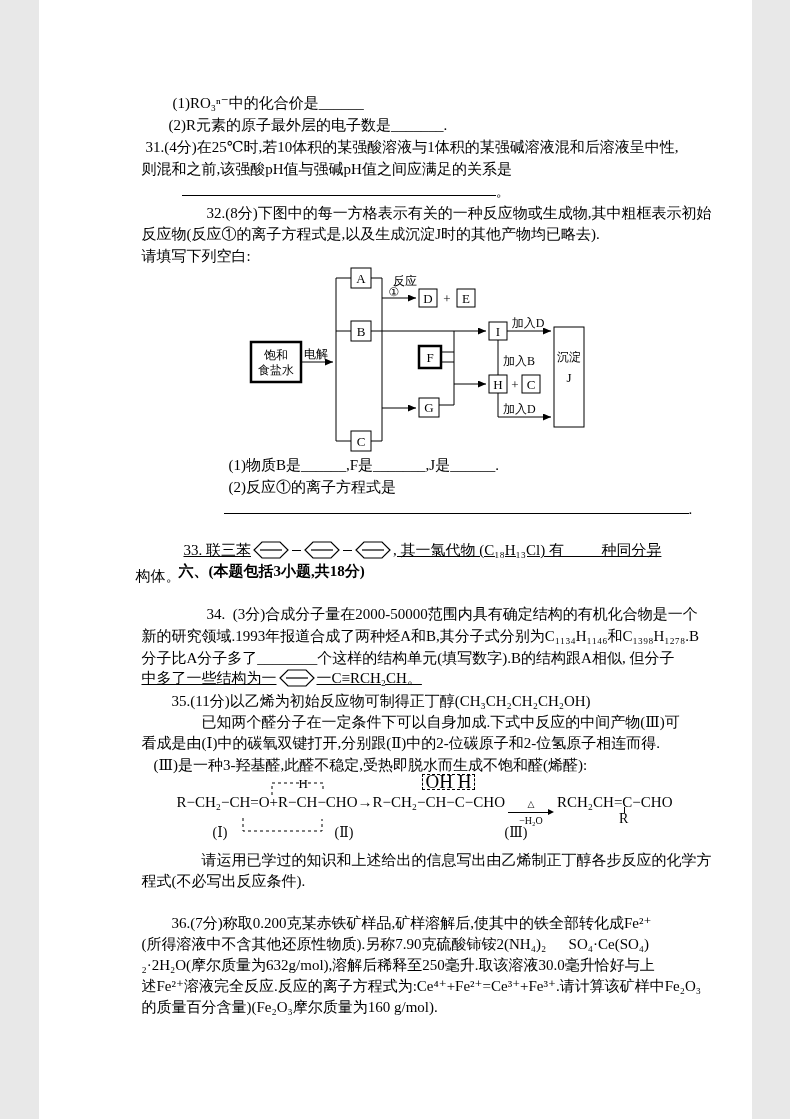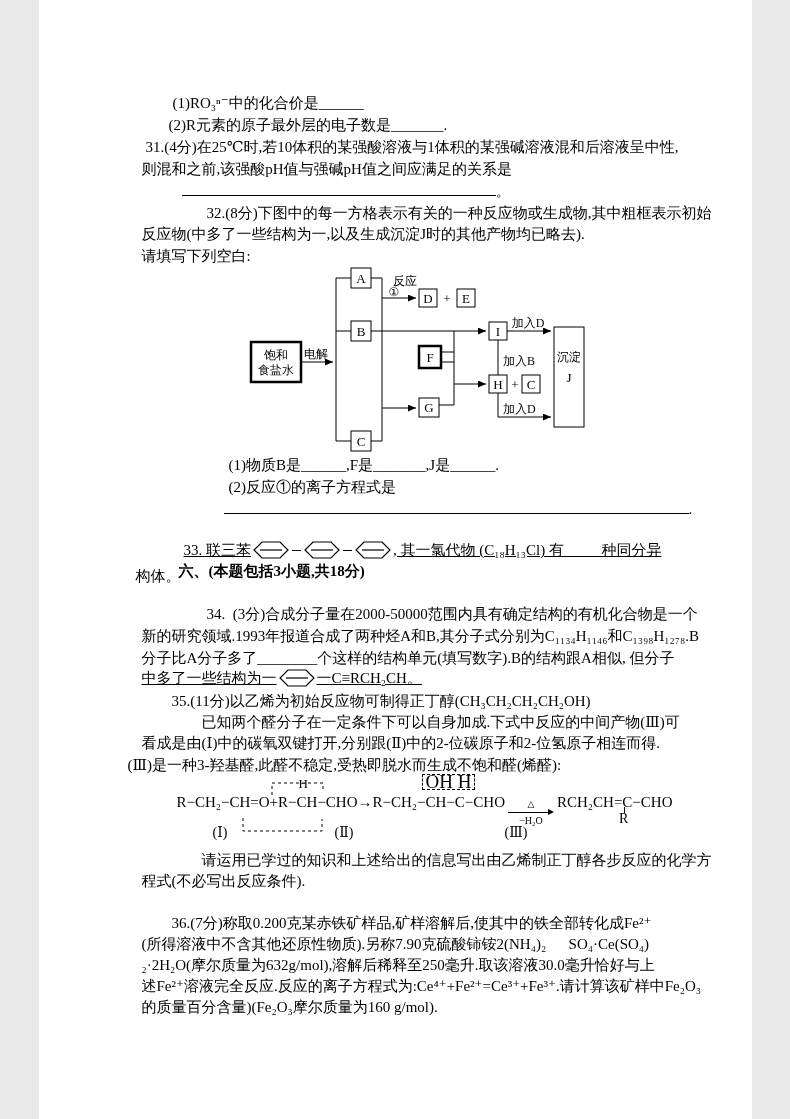--- a/index.html
+++ b/index.html
@@ -38,21 +38,21 @@
 <div class="page">
 
   <div class="line" style="left:134px;top:93px">(1)RO₃ⁿ⁻中的化合价是______</div>
   <div class="line" style="left:130px;top:115px">(2)R元素的原子最外层的电子数是_______.</div>
 
   <div class="line" style="left:107px;top:137px">31.(4分)在25℃时,若10体积的某强酸溶液与1体积的某强碱溶液混和后溶液呈中性,</div>
   <div class="line" style="left:103px;top:159px">则混和之前,该强酸pH值与强碱pH值之间应满足的关系是</div>
   <div class="line" style="left:143px;top:181px"><span class="blank" style="width:314px"></span><span>。</span></div>
 
   <div class="line" style="left:168px;top:203px">32.(8分)下图中的每一方格表示有关的一种反应物或生成物,其中粗框表示初始</div>
-  <div class="line" style="left:103px;top:224px">反应物(中多了一些结构为一,以及生成沉淀J时的其他产物均已略去).</div>
+  <div class="line" style="left:103px;top:224px">反应物(反应①的离子方程式是,以及生成沉淀J时的其他产物均已略去).</div>
   <div class="line" style="left:103px;top:246px">请填写下列空白:</div>
 
   <svg style="position:absolute;left:180px;top:258px" width="480" height="200" viewBox="0 0 480 200">
     <defs>
       <marker id="ah" markerWidth="9" markerHeight="8" refX="8" refY="3.5" orient="auto" markerUnits="userSpaceOnUse">
         <path d="M0,0 L8,3.5 L0,7 z" fill="#000"></path>
       </marker>
     </defs>
     <g stroke="#000" stroke-width="1" fill="none">
 
@@ -164,21 +164,21 @@
           <polygon points="9,2 27,2 35,10 27,18 9,18 1,10"></polygon>
           <line x1="7" y1="10" x2="29" y2="10"></line>
         </g>
       </svg>
     <span class="txt">一C≡RCH₂CH。</span>
   </div>
 
   <div class="line" style="left:133px;top:691px">35.(11分)以乙烯为初始反应物可制得正丁醇(CH₃CH₂CH₂CH₂OH)</div>
   <div class="line" style="left:163px;top:712px">已知两个醛分子在一定条件下可以自身加成.下式中反应的中间产物(Ⅲ)可</div>
   <div class="line" style="left:103px;top:733px">看成是由(Ⅰ)中的碳氧双键打开,分别跟(Ⅱ)中的2-位碳原子和2-位氢原子相连而得.</div>
-  <div class="line" style="left:89px;top:755px">(Ⅲ)是一种3-羟基醛,此醛不稳定,受热即脱水而生成不饱和醛(烯醛):</div>
+  <div class="line" style="left:115px;top:755px">(Ⅲ)是一种3-羟基醛,此醛不稳定,受热即脱水而生成不饱和醛(烯醛):</div>
 
   <div class="formula">
     <svg style="position:absolute;left:0;top:0;pointer-events:none" width="555" height="70" viewBox="0 0 555 70">
       <g stroke="#000" fill="none" stroke-width="1" stroke-dasharray="3,3">
         <polyline points="105,17 105,5 156,5 156,11"></polyline>
         <polyline points="76,40 76,53 155,53 155,41"></polyline>
       </g>
     </svg>
     <div class="fmain">
       <span>R−CH₂−CH=O+R−</span><span class="rel"><span>CH</span><span class="abs-h">H</span></span><span>−CHO→R−CH₂−</span><span class="rel"><span>CH−C</span><span class="abs-oh">OH H</span></span><span>−CHO</span><span class="arrstack"><span class="tri">△</span><span class="shaft"><span class="hline"></span><span class="head"></span></span><span class="sub">−H₂O</span></span><span class="rel"><span>RCH₂CH=C−CHO</span><span class="bondv"></span><span class="abs-r">R</span></span>

